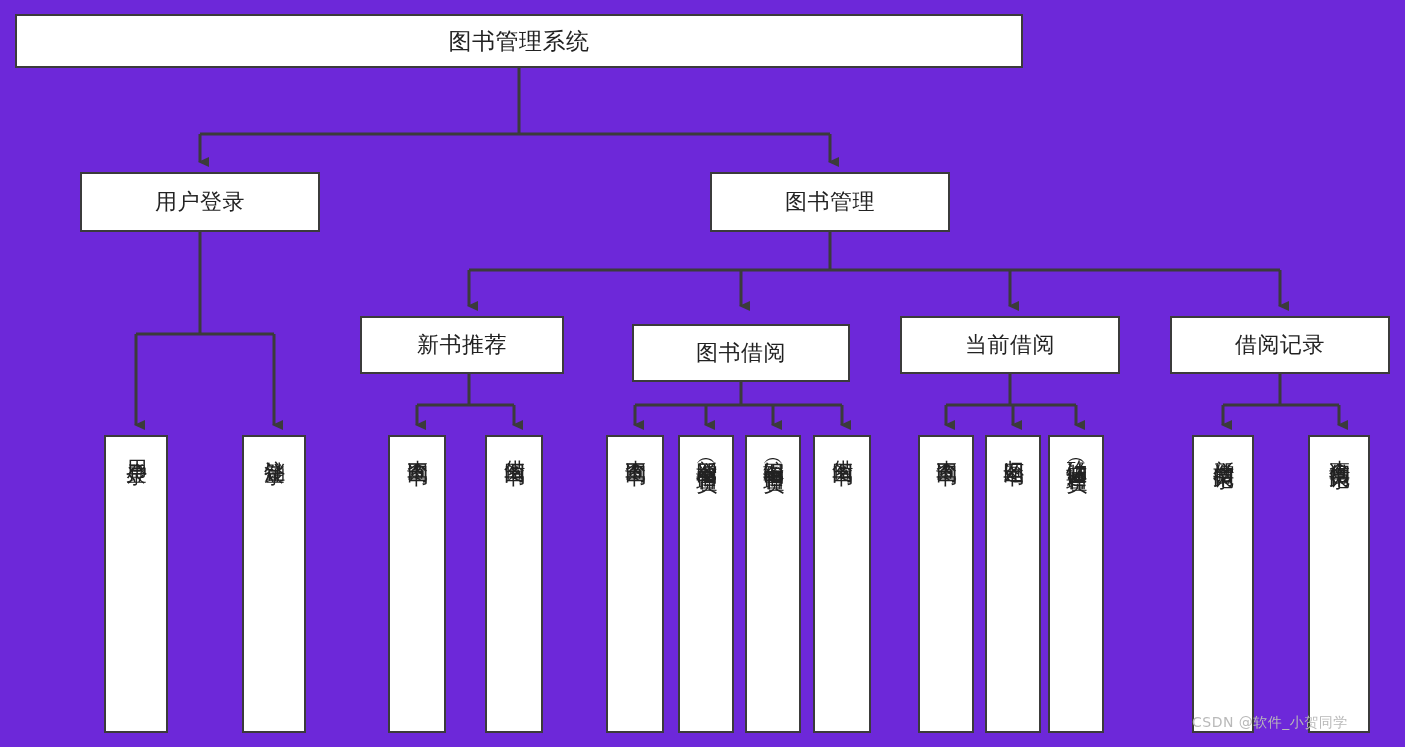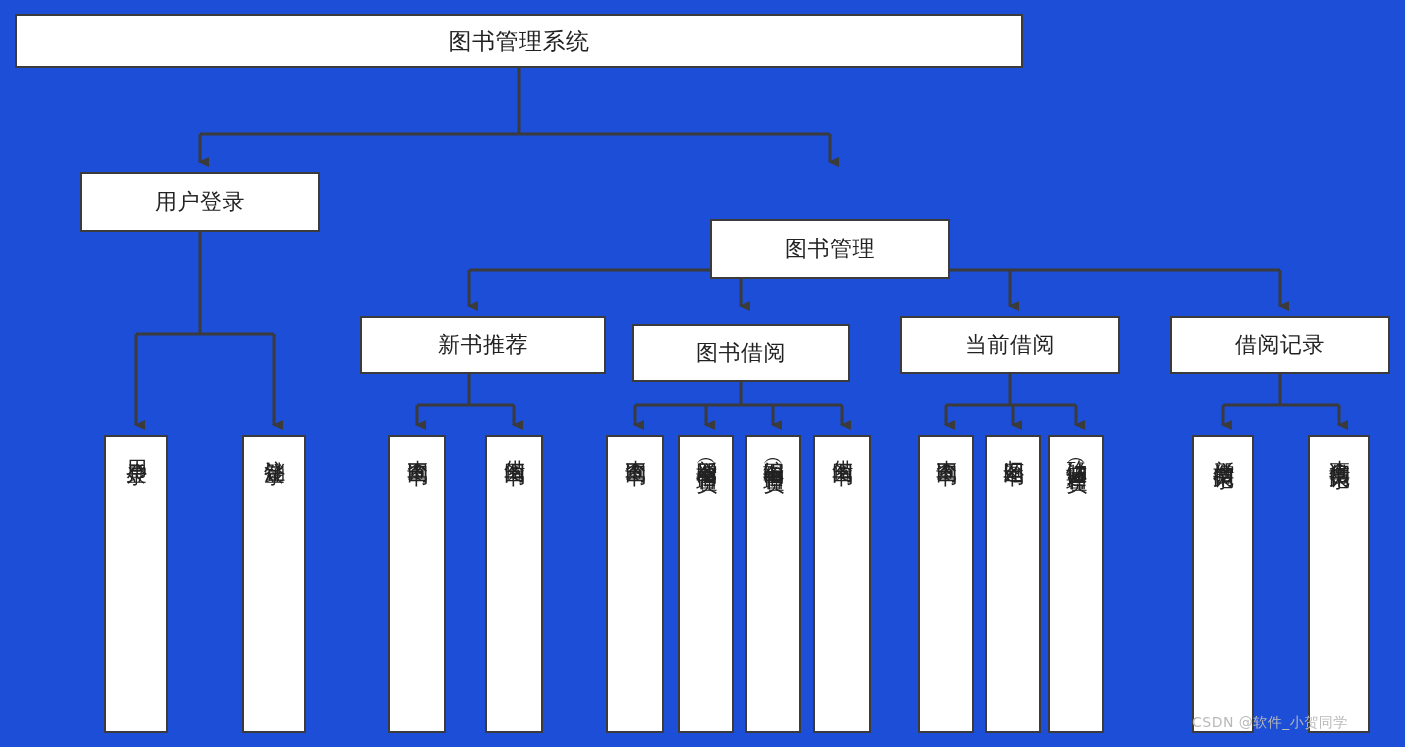--- a/index.html
+++ b/index.html
@@ -7,21 +7,21 @@
     padding: 0;
     background: #ffffff;
   }
   body {
     font-family: "DejaVu Sans", "Liberation Sans", sans-serif;
   }
   #canvas {
     position: relative;
     width: 1405px;
     height: 747px;
-    background: #1d4ed8;
+    background: #6d28d9;
     overflow: hidden;
   }
   #edges {
     position: absolute;
     left: 0;
     top: 0;
     width: 1405px;
     height: 747px;
   }
   .node {
@@ -117,25 +117,25 @@
     </g>
   </svg>
 
   <div class="node root" style="left: 15px; top: 14px; width: 1008px; height: 54px;">
     <span class="node-label">图书管理系统</span>
   </div>
 
   <div class="node level2" style="left: 80px; top: 172px; width: 240px; height: 60px;">
     <span class="node-label">用户登录</span>
   </div>
-  <div class="node level2" style="left: 710px; top: 172px; width: 240px; height: 60px; margin-top: 47px;">
+  <div class="node level2" style="left: 710px; top: 172px; width: 240px; height: 60px;">
     <span class="node-label">图书管理</span>
   </div>
 
-  <div class="node level3" style="left: 360px; top: 316px; width: 246px; height: 58px;">
+  <div class="node level3" style="left: 360px; top: 316px; width: 204px; height: 58px;">
     <span class="node-label">新书推荐</span>
   </div>
   <div class="node level3" style="left: 632px; top: 316px; width: 218px; height: 58px; margin-top: 8px;">
     <span class="node-label">图书借阅</span>
   </div>
   <div class="node level3" style="left: 900px; top: 316px; width: 220px; height: 58px;">
     <span class="node-label">当前借阅</span>
   </div>
   <div class="node level3" style="left: 1170px; top: 316px; width: 220px; height: 58px;">
     <span class="node-label">借阅记录</span>

